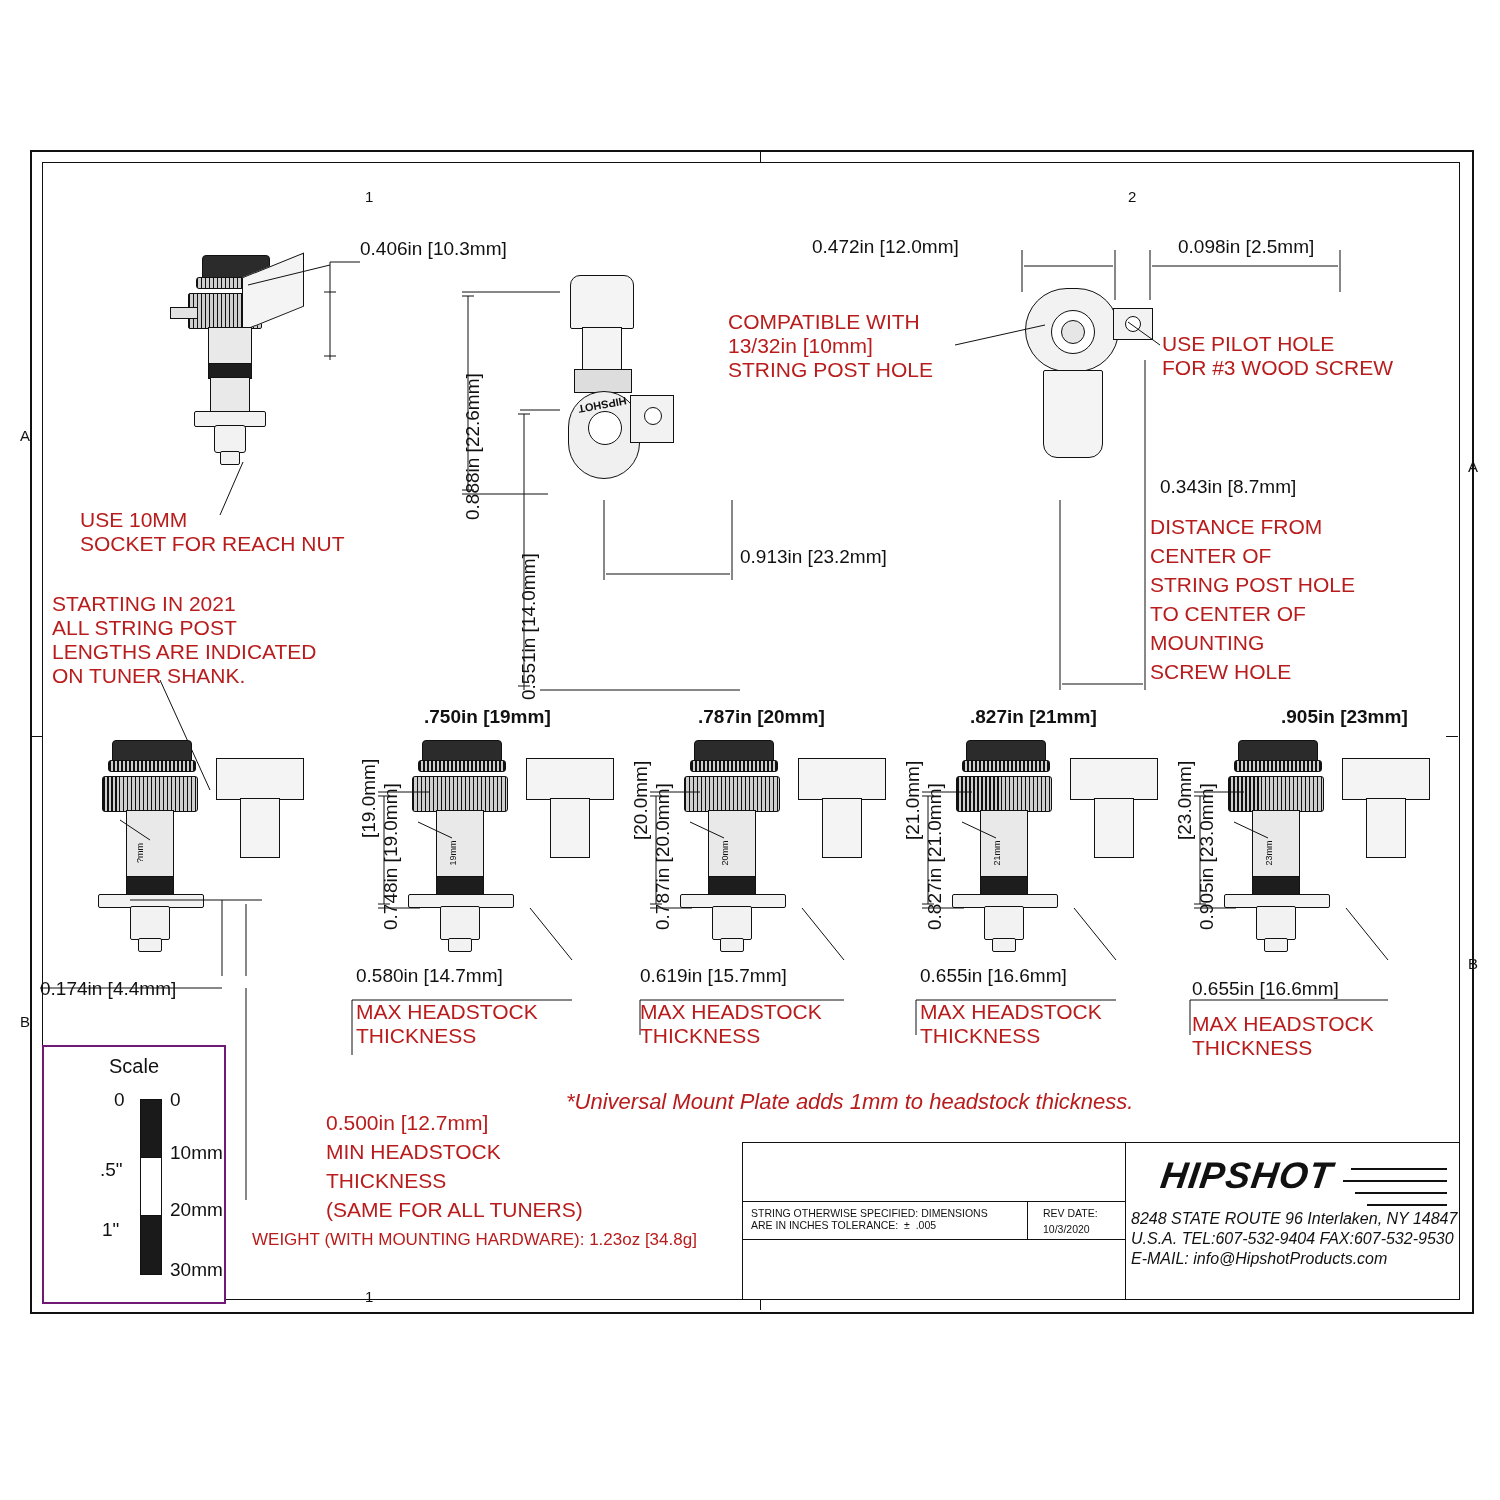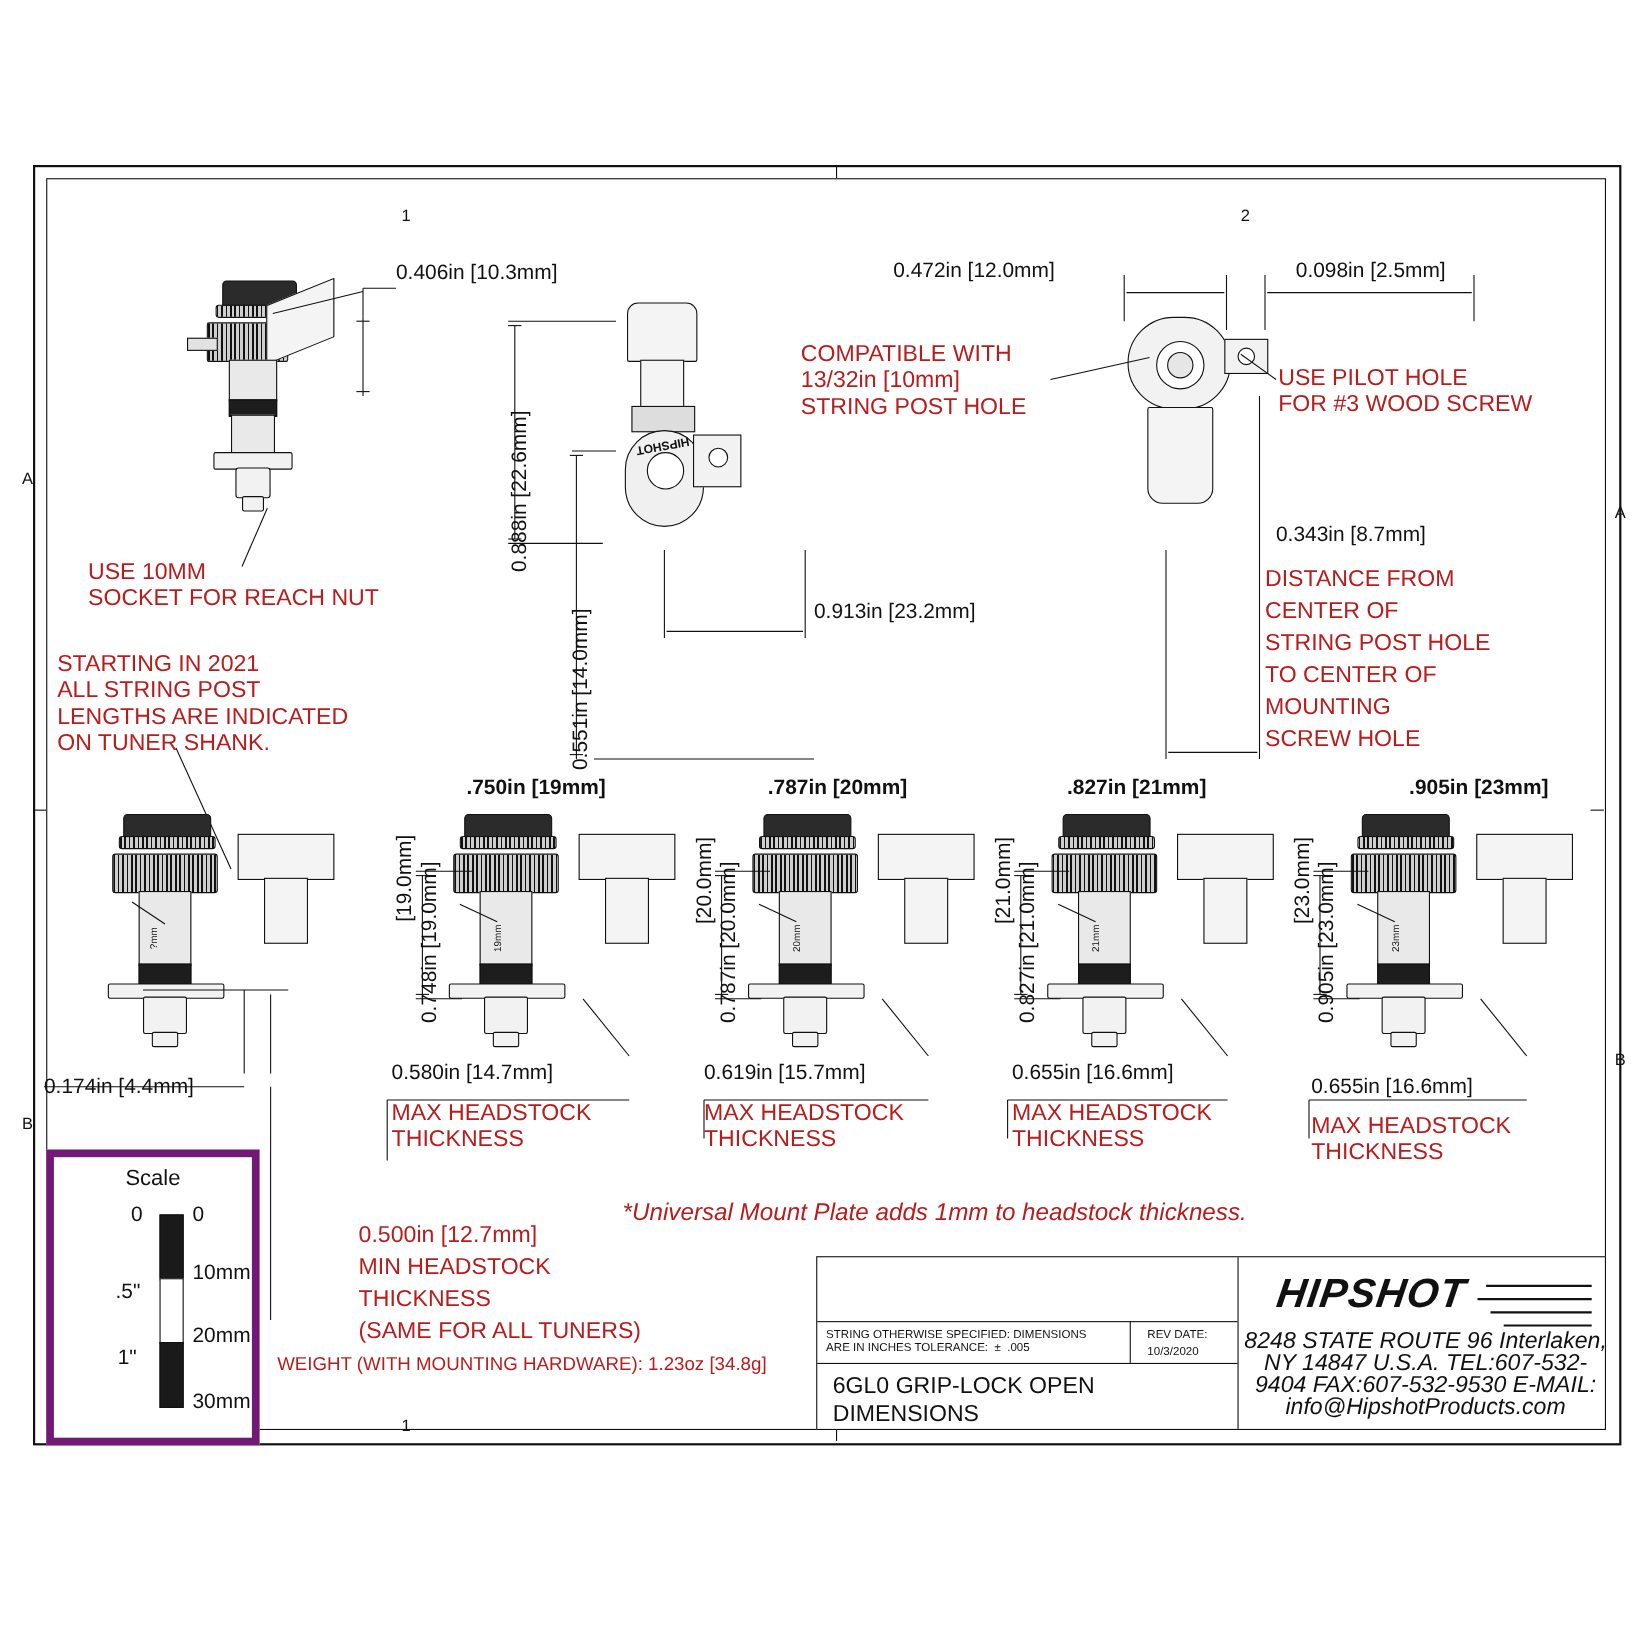--- a/index.html
+++ b/index.html
@@ -30,33 +30,33 @@
   .knob{position:absolute;background:#2b2b2b;border:1px solid #111;border-radius:4px 4px 2px 2px;}
   .knurl{position:absolute;background:repeating-linear-gradient(90deg,#111 0px,#111 1.5px,#cfcfcf 1.5px,#cfcfcf 4px);border:1px solid #111;border-radius:3px;}
   .shank{position:absolute;background:#e9e9e9;border:1px solid #111;}
   .shankdark{position:absolute;background:#1d1d1d;border:1px solid #111;}
   .washer{position:absolute;background:#f2f2f2;border:1px solid #111;border-radius:2px;}
   .nut{position:absolute;background:#f2f2f2;border:1px solid #111;border-radius:2px;}
   .button{position:absolute;background:#f4f4f4;border:1px solid #111;}
   .post-label{position:absolute;font-size:9px;color:#111;transform:rotate(-90deg);transform-origin:50% 50%;}
 
   
-  .scalebox{position:absolute;left:42px;top:1045px;width:180px;height:255px;border:7px solid #701a75;background:#fff;}
+  .scalebox{position:absolute;left:42px;top:1045px;width:180px;height:255px;border:2px solid #701a75;background:#fff;}
   .scale-title{position:absolute;left:0;top:8px;width:180px;text-align:center;font-size:20px;}
   .sbar{position:absolute;border:1px solid #111;}
   .snum{position:absolute;font-size:19px;}
 
   
   .titleblock{position:absolute;left:742px;top:1142px;width:716px;height:156px;border:1px solid #111;background:#fff;}
   .tb-line{position:absolute;background:#111;}
   .tb-txt{position:absolute;font-size:10.5px;line-height:12px;color:#111;white-space:pre;}
   .tb-name{position:absolute;font-size:21px;color:#111;white-space:pre;}
   .logo-txt{position:absolute;font-style:italic;font-weight:bold;font-size:37px;letter-spacing:1px;color:#111;
             transform:skewX(-8deg);}
-  .addr{position:absolute;font-size:21px;font-style:italic;line-height:20px;text-align:center;width:330px;color:#111;}
+  .addr{position:absolute;font-size:16px;font-style:italic;line-height:20px;width:330px;color:#111;}
 </style>
 </head>
 <body>
 
 <div id="sheet">
 
   <div class="frame-outer"></div>
   <div class="frame-inner"></div>
 
   <div class="tick" style="left:760px;top:150px;width:1px;height:12px;"></div>
@@ -355,22 +355,20 @@
   <div class="titleblock">
     <div class="tb-line" style="left:0;top:58px;width:382px;height:1px;"></div>
     <div class="tb-line" style="left:0;top:96px;width:382px;height:1px;"></div>
     <div class="tb-line" style="left:382px;top:0;width:1px;height:156px;"></div>
     <div class="tb-line" style="left:284px;top:58px;width:1px;height:38px;"></div>
 
     <div class="tb-txt" style="left:8px;top:64px;">STRING OTHERWISE SPECIFIED: DIMENSIONS
 ARE IN INCHES TOLERANCE:  ±  .005</div>
     <div class="tb-txt" style="left:300px;top:64px;">REV DATE:</div>
     <div class="tb-txt" style="left:300px;top:80px;">10/3/2020</div>
-    <div class="tb-name" style="left:14px;top:104px;line-height:26px;">6GL0 GRIP-LOCK OPEN
-DIMENSIONS</div>
 
     <div class="logo-txt" style="left:418px;top:12px;">HIPSHOT</div>
     <svg style="position:absolute;left:600px;top:18px;width:110px;height:46px;">
       <g stroke="#111" stroke-width="2" fill="none">
         <path d="M8 8 L104 8"></path>
           <path d="M0 20 L104 20"></path>
           <path d="M12 32 L104 32"></path>
           <path d="M24 44 L104 44"></path>
       </g>
     </svg>

